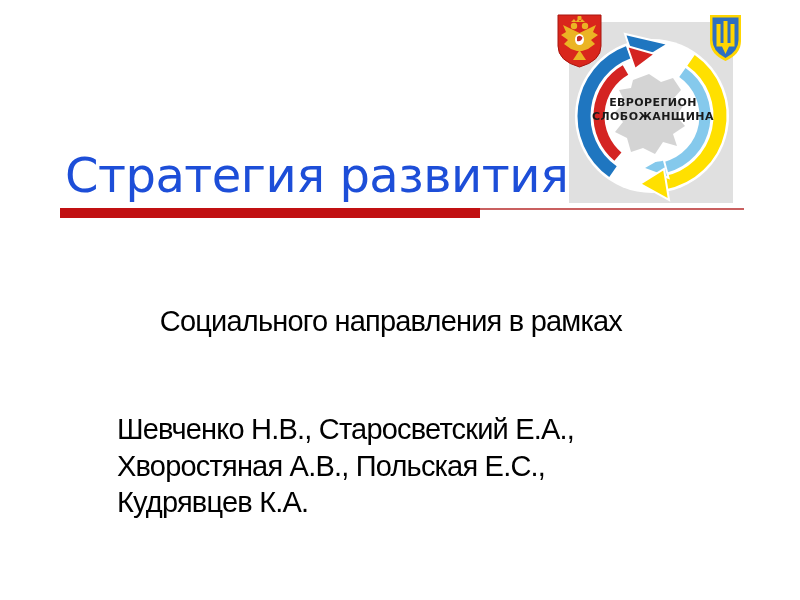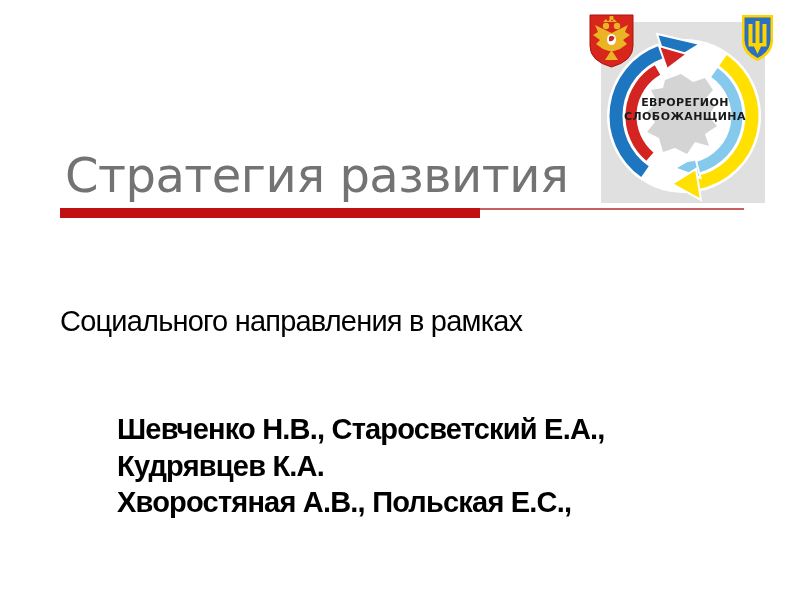--- a/index.html
+++ b/index.html
@@ -9,48 +9,48 @@
     background:#ffffff;
     overflow:hidden;
     font-family:"Liberation Sans", sans-serif;
     color:#000;
   }
   .title{
     position:absolute;left:65px;top:149px;
     margin:0;
     font-size:48px;line-height:52px;font-weight:400;
     letter-spacing:-0.5px;
-    color:#737373;
+    color:#1d4ed8;
     white-space:nowrap;
     font-family:"DejaVu Sans","Liberation Sans",sans-serif;
   }
   .title-bar{
     position:absolute;left:60px;top:208px;
     width:420px;height:10px;
     background:#C11012;
   }
   .title-rule{
     position:absolute;left:480px;top:208px;
     width:264px;height:2px;
     background:#C96060;
   }
   .logo{
-    position:absolute;left:588px;top:13px;
+    position:absolute;left:556px;top:13px;
     width:190px;height:192px;
   }
   .logo svg{display:block;}
   .subtitle{
     position:absolute;left:60px;top:306px;width:562px;
-    text-align:left;
+    text-align:right;
     font-size:29px;line-height:30px;letter-spacing:-0.8px;
   }
   .authors{
     position:absolute;left:117px;top:411px;width:560px;
     text-align:left;
-    font-size:29px;line-height:36.5px;letter-spacing:-0.8px;font-weight:bold;
+    font-size:29px;line-height:36.5px;letter-spacing:-0.8px;
   }
   .logo-label{
     font-family:"DejaVu Sans","Liberation Sans",sans-serif;
     font-weight:bold;
     fill:#1A1A1A;
   }
 </style>
 </head>
 <body>
 
@@ -115,17 +115,17 @@
       </g>
     </svg>
   </div>
 
   <div class="subtitle">
     <div>Социального направления в рамках</div>
   </div>
 
   <div class="authors">
     <div>Шевченко Н.В., Старосветский Е.А.,</div>
+    <div>Хворостяная А.В., Польская Е.С.,</div>
     <div>Кудрявцев К.А.</div>
-    <div>Хворостяная А.В., Польская Е.С.,</div>
   </div>
 
 </div>
 
 </body></html>

